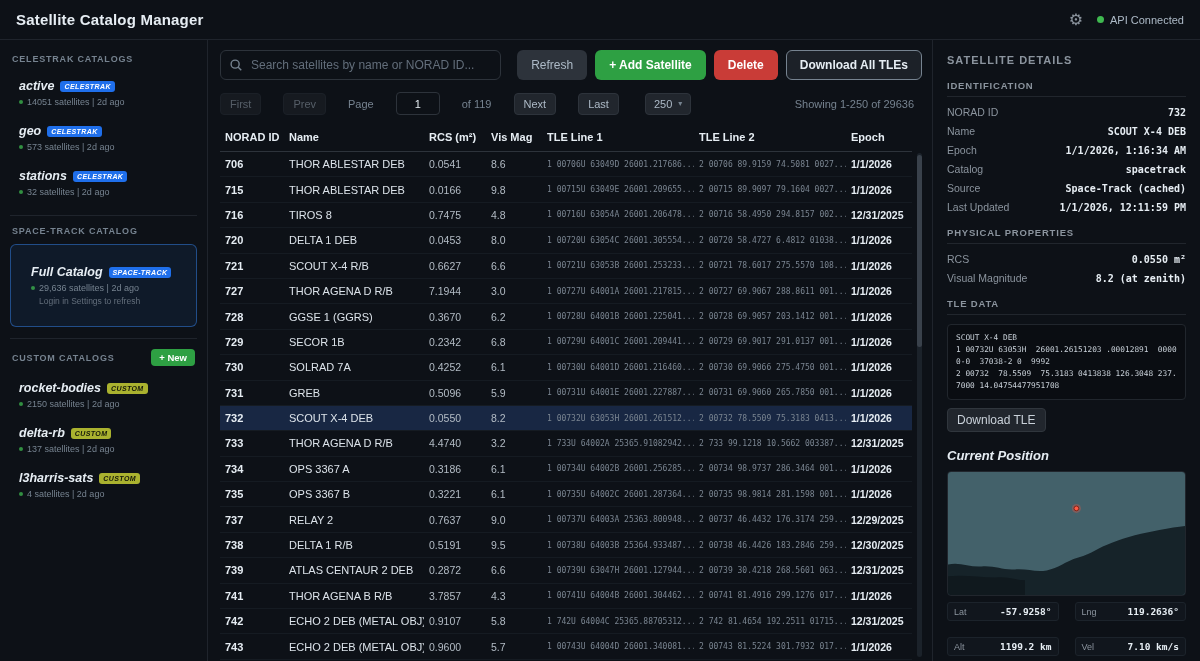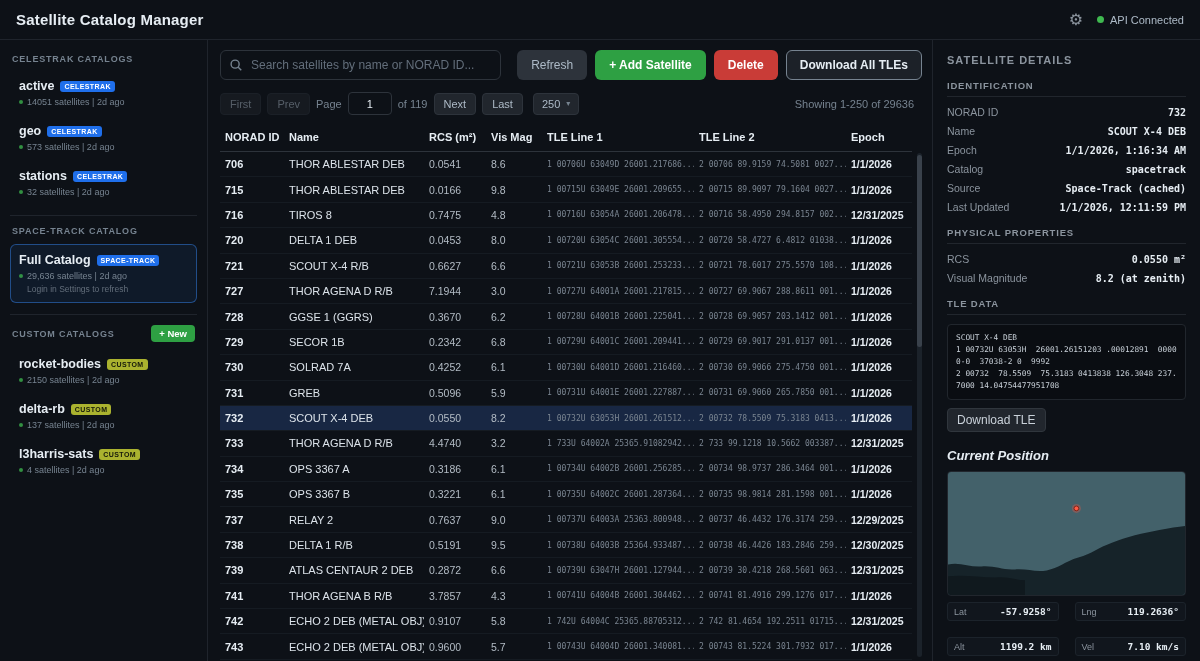--- a/index.html
+++ b/index.html
@@ -23,22 +23,22 @@
 
   
   .sidebar { flex:0 0 208px; border-right:1px solid #1f242c; padding:4px 10px 0; overflow:hidden; }
   .sb-section { padding-top:10px; padding-bottom:8px; }
   .sb-section + .sb-section { border-top:1px solid #1f242c; }
   .sb-head { display:flex; align-items:center; justify-content:space-between; margin-bottom:8px; padding:0 2px; }
   .sb-title { font-size:9px; font-weight:700; letter-spacing:.8px; color:#768390; }
   .new-btn { background:#2ea043; color:#fff; border:none; border-radius:4px;
              font-size:9.5px; font-weight:700; padding:3px 8px; }
   .cat-item { padding:6px 8px; border-radius:6px; border:1px solid transparent; margin-bottom:3px; cursor:pointer; }
-  .cat-item.selected { background:rgba(56,139,253,.08); border-color:rgba(56,139,253,.45); padding:8px; }
-  .cat-row { display:flex; align-items:center; gap:6px; }
+  .cat-item.selected { background:rgba(56,139,253,.08); border-color:rgba(56,139,253,.45); padding:20px; }
+  .cat-row { display:flex; align-items:center; gap:6px;font-style:italic; }
   .cat-name { font-size:12.5px; font-weight:600; color:#e6edf3; white-space:nowrap; }
   .badge { font-size:7px; font-weight:700; letter-spacing:.4px; padding:2px 4px; border-radius:3px; white-space:nowrap; }
   .badge-celestrak, .badge-spacetrack { background:#1f6feb; color:#fff; }
   .badge-custom { background:#aab22f; color:#14170a; }
   .cat-meta { display:flex; align-items:center; gap:4px; margin-top:4px; font-size:9px; color:#768390; }
   .meta-dot { width:4px; height:4px; border-radius:50%; background:#3fb950; opacity:.75; flex:0 0 auto; }
   .cat-note { font-size:8.5px; color:#636e7b; margin-top:3px; padding-left:8px; }
 
   
   .main { flex:1; min-width:0; padding:10px 10px 0 12px; display:flex; flex-direction:column; }
@@ -48,21 +48,21 @@
                   color:#e6edf3; font-size:12px; padding:0 10px 0 30px; }
   .search-input::placeholder { color:#636e7b; }
   .search-icon { position:absolute; left:9px; top:8px; line-height:0; }
   .tb-spacer { flex:1; }
   .btn { height:30px; border-radius:6px; font-size:12px; padding:0 13px; border:1px solid transparent; white-space:nowrap; }
   .btn-refresh { background:#2d333b; color:#adbac7; }
   .btn-add { background:#2ea043; color:#fff; font-weight:600; }
   .btn-del { background:#c93c37; color:#fff; font-weight:600; }
   .btn-dl { background:#1c2128; color:#e6edf3; border-color:#768390; font-weight:600; }
 
-  .pgn { display:flex; align-items:center; gap:6px; margin-bottom:10px; }
+  .pgn { display:flex; align-items:center; gap:22px; margin-bottom:10px; }
   .pbtn { background:#21262d; border:1px solid #2d333b; color:#adbac7; border-radius:4px;
           font-size:11px; padding:4px 9px; }
   .dim { opacity:.45; }
   .plabel { font-size:11px; color:#768390; }
   .pinput { width:44px; height:23px; text-align:center; background:#0d1117; border:1px solid #2d333b;
             border-radius:4px; color:#e6edf3; font-size:11px; }
   .psize { display:inline-flex; align-items:center; gap:6px; background:#21262d; border:1px solid #2d333b;
            color:#adbac7; border-radius:4px; font-size:11px; padding:4px 8px; margin-left:4px; cursor:pointer;text-align:right; }
   .caret { font-size:8px; color:#768390; }
   .showing { margin-left:auto; font-size:11px; color:#768390; padding-right:8px; }

